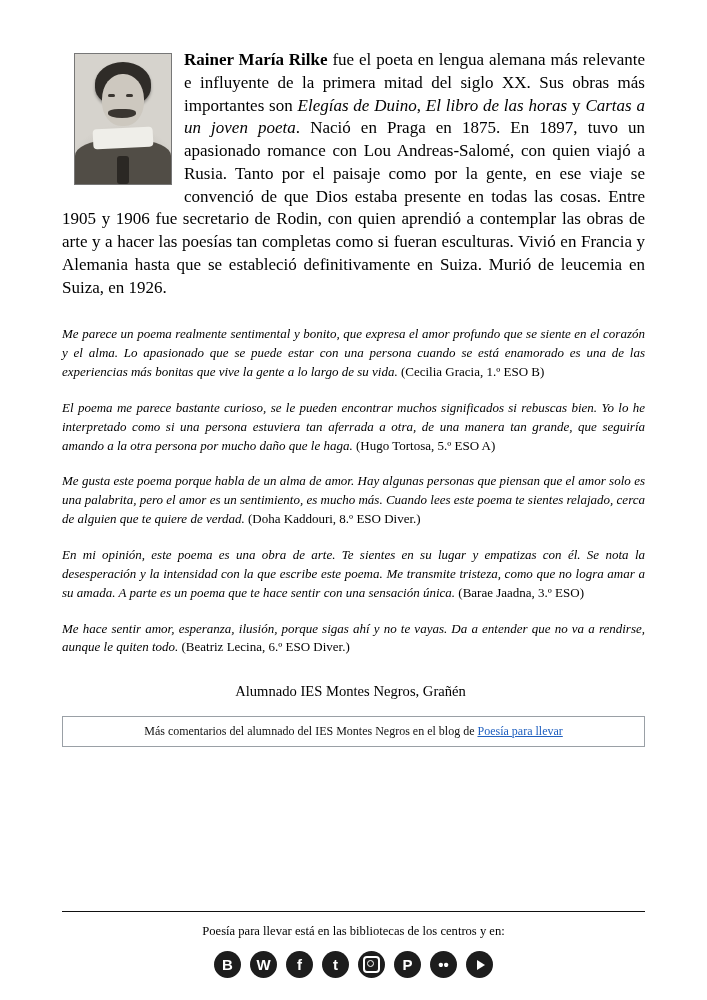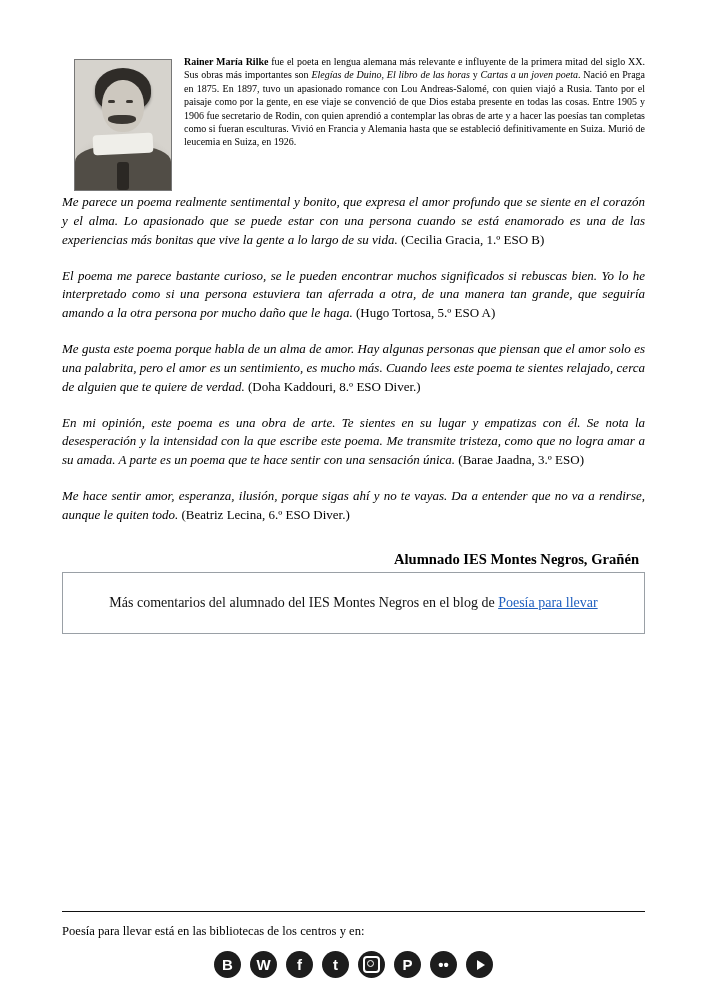--- a/index.html
+++ b/index.html
@@ -19,24 +19,24 @@
     position: absolute;
     top: 0; left: 0;
     width: 707px;
     height: 1000px;
     box-sizing: border-box;
     padding: 40px 62px 0 62px;
   }
 
   
   .bio {
-    font-size: 10px;
+    font-size: 17px;
     line-height: 1.34;
     text-align: justify;
-    margin-top: 15px;
+    margin-top: 9px;
   }
   .portrait {
     float: left;
     width: 96px;
     height: 130px;
     margin: 4px 12px 2px 12px;
     border: 1px solid #777;
     background: #d9d7d2;
     position: relative;
     overflow: hidden;
@@ -116,46 +116,46 @@
     line-height: 1.45;
     text-align: justify;
     margin-bottom: 17px;
   }
   .comment .author {
     font-style: normal;
   }
 
   
   .signature {
-    text-align: right;
-    font-weight: bold;
+    text-align: center;
+    font-weight: normal;
     font-size: 14.6px;
     margin-top: 26px;
-    margin-bottom: 4px;
+    margin-bottom: 16px;
     padding-right: 6px;
   }
 
   
   .blogbox {
     border: 1px solid #9aa0a6;
-    padding: 22px 10px;
+    padding: 7px 10px;
     text-align: center;
-    font-size: 14px;
+    font-size: 12px;
     color: #111;
   }
   .blogbox .lnk {
     color: #1f5fbf;
   }
 
   
   .footer {
     position: absolute;
     left: 62px; right: 62px;
     bottom: 22px;
-    text-align: left;
+    text-align: center;
     margin-top: 16px;
   }
   .rule {
     border-top: 1px solid #111;
     margin-bottom: 12px;
   }
   .footer-text {
     font-size: 12.6px;
     margin-bottom: 12px;
   }

